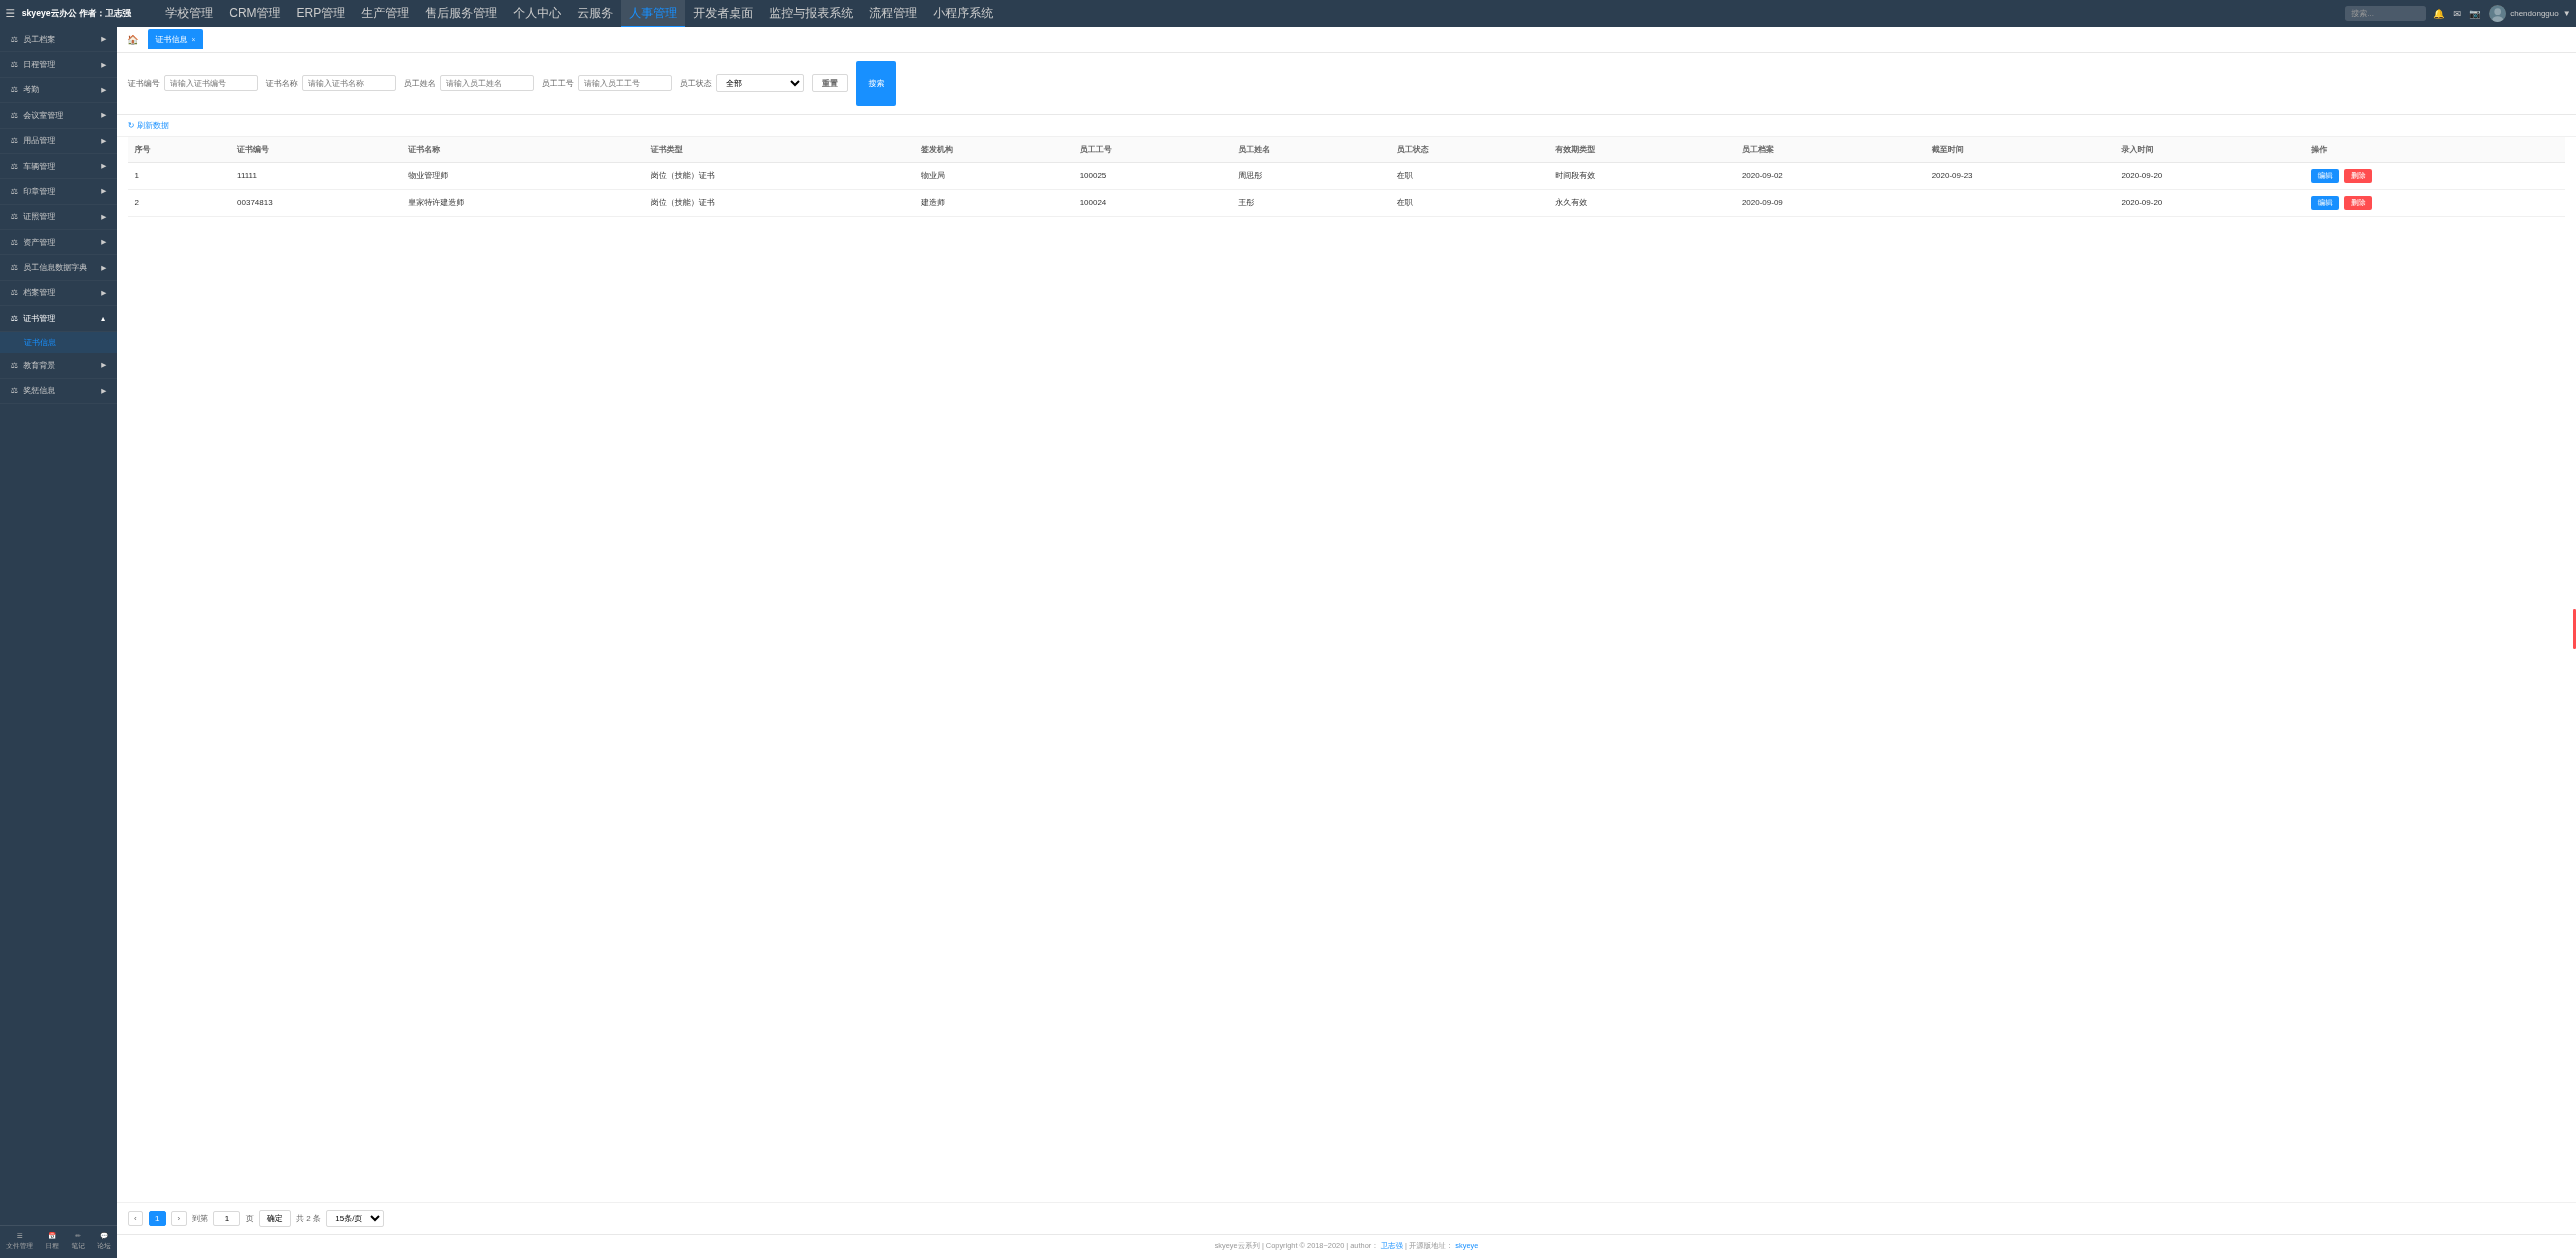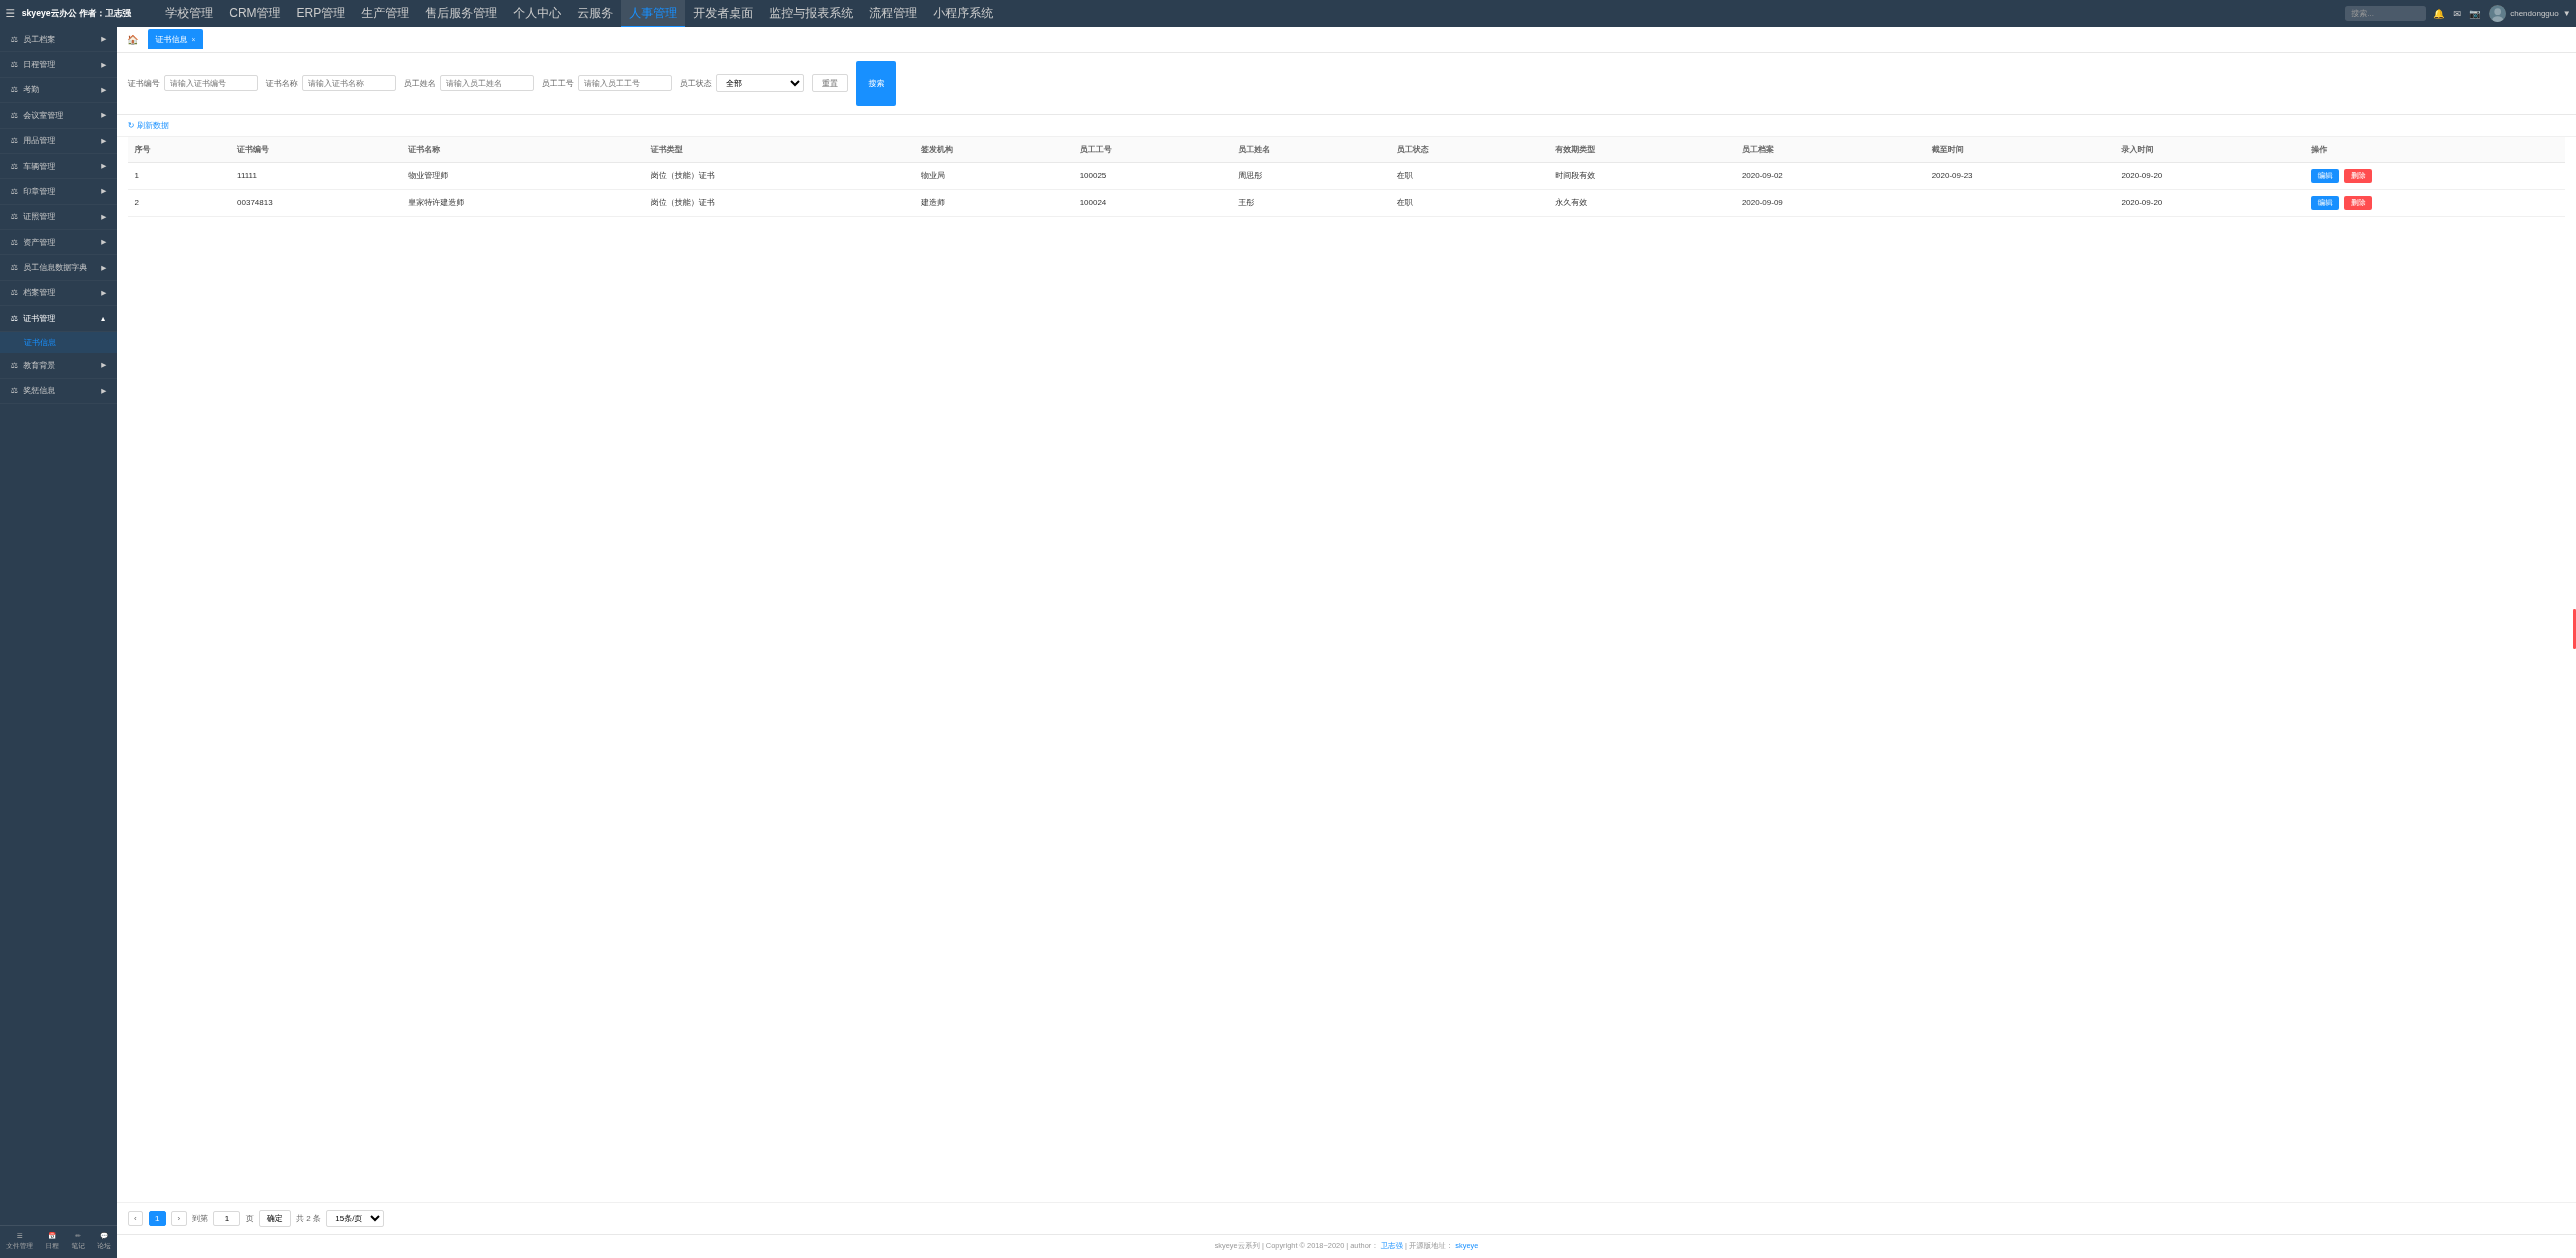--- a/index.html
+++ b/index.html
@@ -45,21 +45,21 @@
     .tab-home { background: none; border: none; color: #666; cursor: pointer; padding: 4px 5.4px; font-size: 9.4px; }
     .tab-item { display: flex; align-items: center; gap: 4px; background: #1890ff; color: #fff; border-radius: 2px 2px 0 0; padding: 3.4px 8px; font-size: 8px; cursor: pointer; height: 20px; }
     .tab-item .close-x { font-size: 6.7px; cursor: pointer; opacity: 0.8; }
 
     
     .filter-bar { background: #fff; padding: 8px 10.7px; border-bottom: 0.7px solid #e8e8e8; display: flex; align-items: center; gap: 8px; flex-wrap: wrap; flex-shrink: 0; }
     .filter-group { display: flex; align-items: center; gap: 4px; }
     .filter-label { font-size: 8px; color: #666; white-space: nowrap; }
     .filter-input { border: 0.7px solid #d9d9d9; border-radius: 2px; padding: 2.7px 5.4px; font-size: 8px; outline: none; width: 94px; }
     .filter-select { border: 0.7px solid #d9d9d9; border-radius: 2px; padding: 2.7px 5.4px; font-size: 8px; outline: none; background: #fff; width: 88px; }
-    .btn-reset { border: 0.7px solid #d9d9d9; background: #fff; border-radius: 2px; padding: 2.7px 9.4px; font-size: 8px; cursor: pointer; color: #666; }
+    .btn-reset { border: 0.7px solid #d9d9d9; background: #fff; border-radius: 2px; padding: 2.7px 9.4px; font-size: 8px; cursor: pointer; color: #666; font-weight: bold; }
     .btn-search { background: #1890ff; color: #fff; border: none; border-radius: 2px; padding: 17px 12px; font-size: 8px; cursor: pointer; }
 
     
     .refresh-row { padding: 5.4px 10.7px; background: #fff; border-bottom: 0.7px solid #f0f0f0; flex-shrink: 0; }
     .refresh-btn { background: none; border: none; color: #1890ff; font-size: 8px; cursor: pointer; display: flex; align-items: center; gap: 2.7px; }
 
     
     .table-area { flex: 1; overflow: auto; background: #fff; padding: 0 10.7px 10.7px; }
     table { width: 100%; border-collapse: collapse; font-size: 8px; }
     table thead tr { background: #fafafa; }

